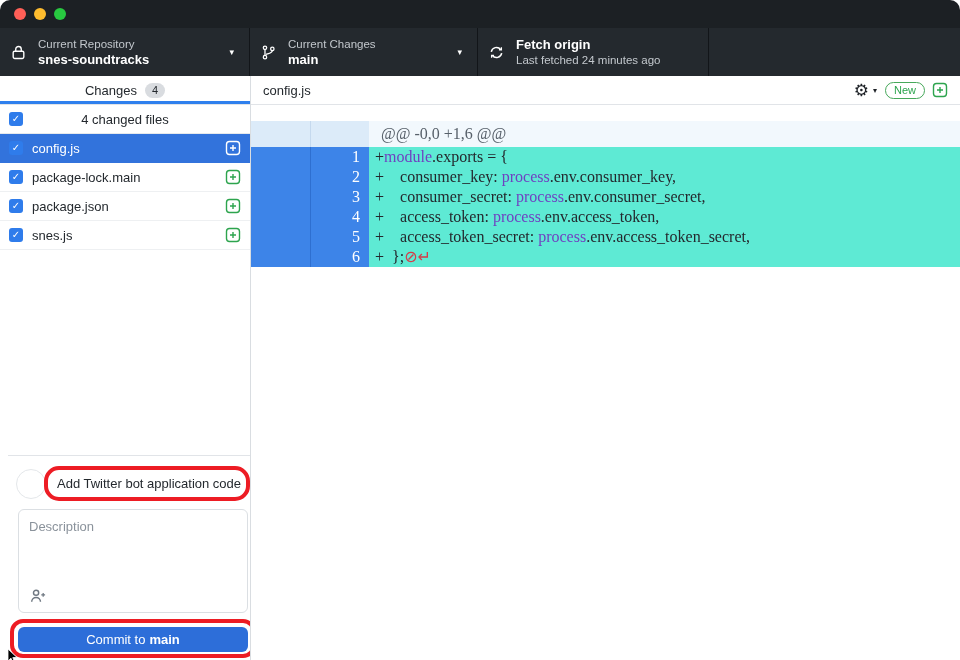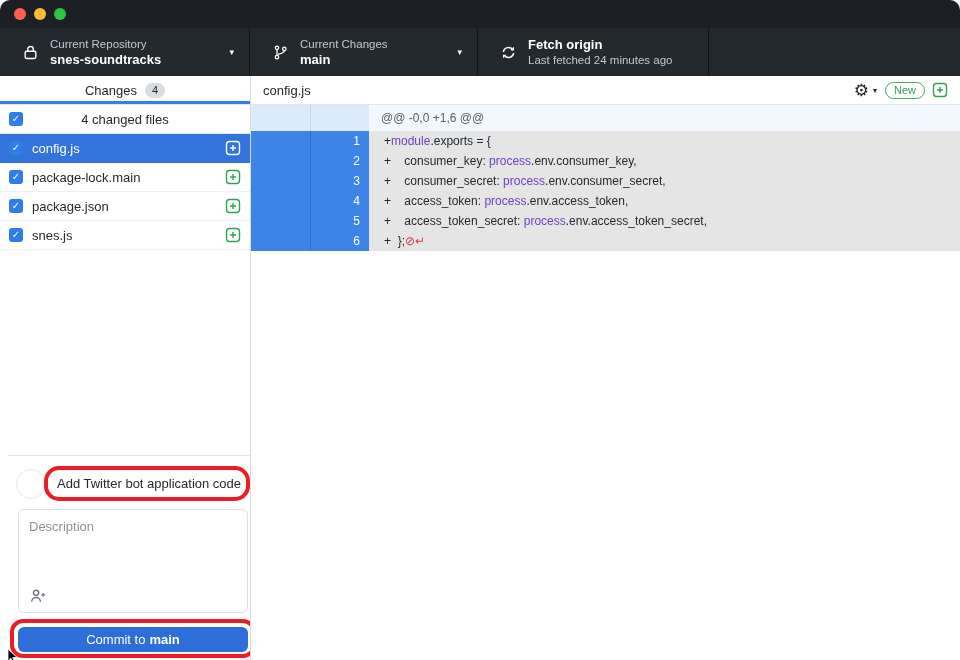--- a/index.html
+++ b/index.html
@@ -8,21 +8,21 @@
 
   
   .titlebar { position:absolute; left:0; top:0; width:960px; height:28px; background:#1c2024; }
   .traffic { position:absolute; top:8px; width:12px; height:12px; border-radius:50%; }
   .t-close { left:14px; background:#ff5f57; }
   .t-min   { left:34px; background:#febc2e; }
   .t-zoom  { left:54px; background:#28c840; }
 
   
   .toolbar { position:absolute; left:0; top:28px; width:960px; height:48px; background:#24292e; display:flex; }
-  .tb-section { height:100%; display:flex; align-items:center; padding:0 22px; border-right:1px solid #121519; position:relative; }
+  .tb-section { height:100%; display:flex; align-items:center; padding:0 10px; border-right:1px solid #121519; position:relative; }
   .tb-repo { width:250px; } .tb-branch { width:228px; } .tb-fetch { width:231px; }
   .tb-icon { margin-right:11px; flex:none; display:flex; }
   .tb-label { font-size:11.5px; color:#c3c8cd; line-height:15px; }
   .tb-value { font-size:13px; color:#fff; font-weight:bold; line-height:16px; }
   .tb-caret { position:absolute; right:15px; color:#fff; font-size:9px; }
 
   
   .sidebar { position:absolute; left:0; top:76px; width:250px; height:584px; background:#fff; }
   .tabs { display:flex; height:29px; border-bottom:1px solid #e1e4e8; }
   .tab { flex:1; display:flex; align-items:center; justify-content:center; font-size:13px; color:#24292e; position:relative; border-right:1px solid #e1e4e8; cursor:default; }
@@ -53,31 +53,31 @@
 
   
   .main { position:absolute; left:250px; top:76px; width:710px; height:584px; background:#fff; border-left:1px solid #d9dde1; }
   .file-header { height:29px; border-bottom:1px solid #e1e4e8; display:flex; align-items:center; padding:0 12px; }
   .file-header-title { font-size:13px; color:#24292e; flex:1; }
   .header-icons { display:flex; align-items:center; }
   .gear { font-size:17px; color:#1f2328; line-height:1; }
   .gear-caret { font-size:8px; color:#1f2328; margin:0 8px 0 4px; }
   .new-badge { border:1px solid #46a85a; color:#2da44e; font-size:11px; line-height:15px; border-radius:9px; padding:0 8px; margin-right:7px; }
 
-  .diff { font-family:Liberation Sans, sans-serif; font-size:12px; }
+  .diff { font-family:Liberation Serif, serif; font-size:16px;margin-top:16px; }
   .diff-row { display:flex; }
   .gut { width:59px; flex:none; }
   .hunk-row { height:26px; line-height:26px; }
   .hunk-row .gut { background:#dcebf9; }
   .hunk-row .g2 { border-left:1px solid #c5d9ee; }
   .hunk-content { flex:1; background:#f2f8fd; color:#57606a; padding-left:12px; white-space:pre; }
   .add-row { height:20px; line-height:20px; }
   .add-row .gut { background:#3d84e8; }
   .add-row .g2 { border-left:1px solid #2e6fd0; color:#fff; text-align:right; padding-right:9px; }
-  .add-content { flex:1; background:#e5e5e5; color:#24292e; padding-left:15px; white-space:pre; }
+  .add-content { flex:1; background:#5eead4; color:#24292e; padding-left:6px; white-space:pre; }
   .kw { color:#6f42c1; }
   .nonl { color:#d73a49; }
 </style>
 </head>
 <body>
 
 <div class="window">
 
   <div class="titlebar">
     <span class="traffic t-close"></span>

